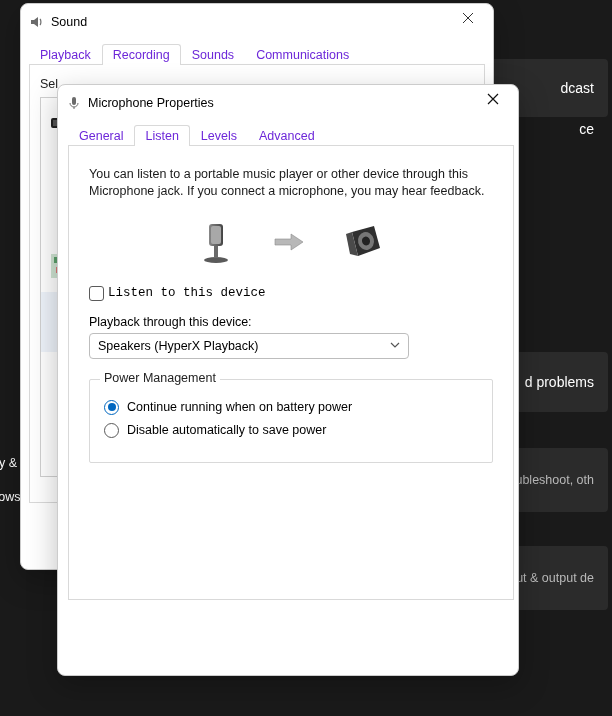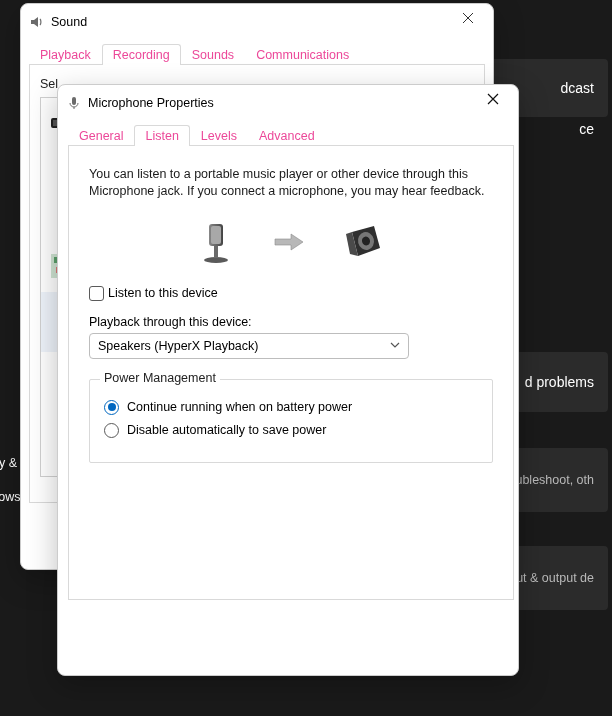--- a/index.html
+++ b/index.html
@@ -80,21 +80,21 @@
   }
   .tab {
     padding: 3px 10px 3px 10px;
     margin-right: 0;
     border: 1px solid transparent;
     border-bottom: none;
     position: relative;
     top: 1px;
     cursor: pointer;
     font-size: 12.5px;
-    color: #ec4899;
+    color: #6d28d9;
     background: transparent;
   }
   .tab.active {
     border-color: #d9d9d9;
     background: #fff;
     border-radius: 3px 3px 0 0;
     margin-top: 24px;
   }
   .sound-content {
     border: 1px solid #d9d9d9;
@@ -159,20 +159,21 @@
     align-items: center;
     gap: 40px;
     margin: 20px 0 18px 0;
     height: 48px;
   }
   .checkrow {
     display: flex;
     align-items: center;
     gap: 4px;
     margin: 6px 0 14px 0;
+    font-family: Liberation Mono, monospace;
   }
   .checkbox {
     width: 15px; height: 15px;
     border: 1.5px solid #5a5a5a;
     border-radius: 3px;
     box-sizing: border-box;
     background: #fff;
   }
   .field-lbl { font-size: 12.5px; margin: 10px 0 4px 0; }
   .select {

